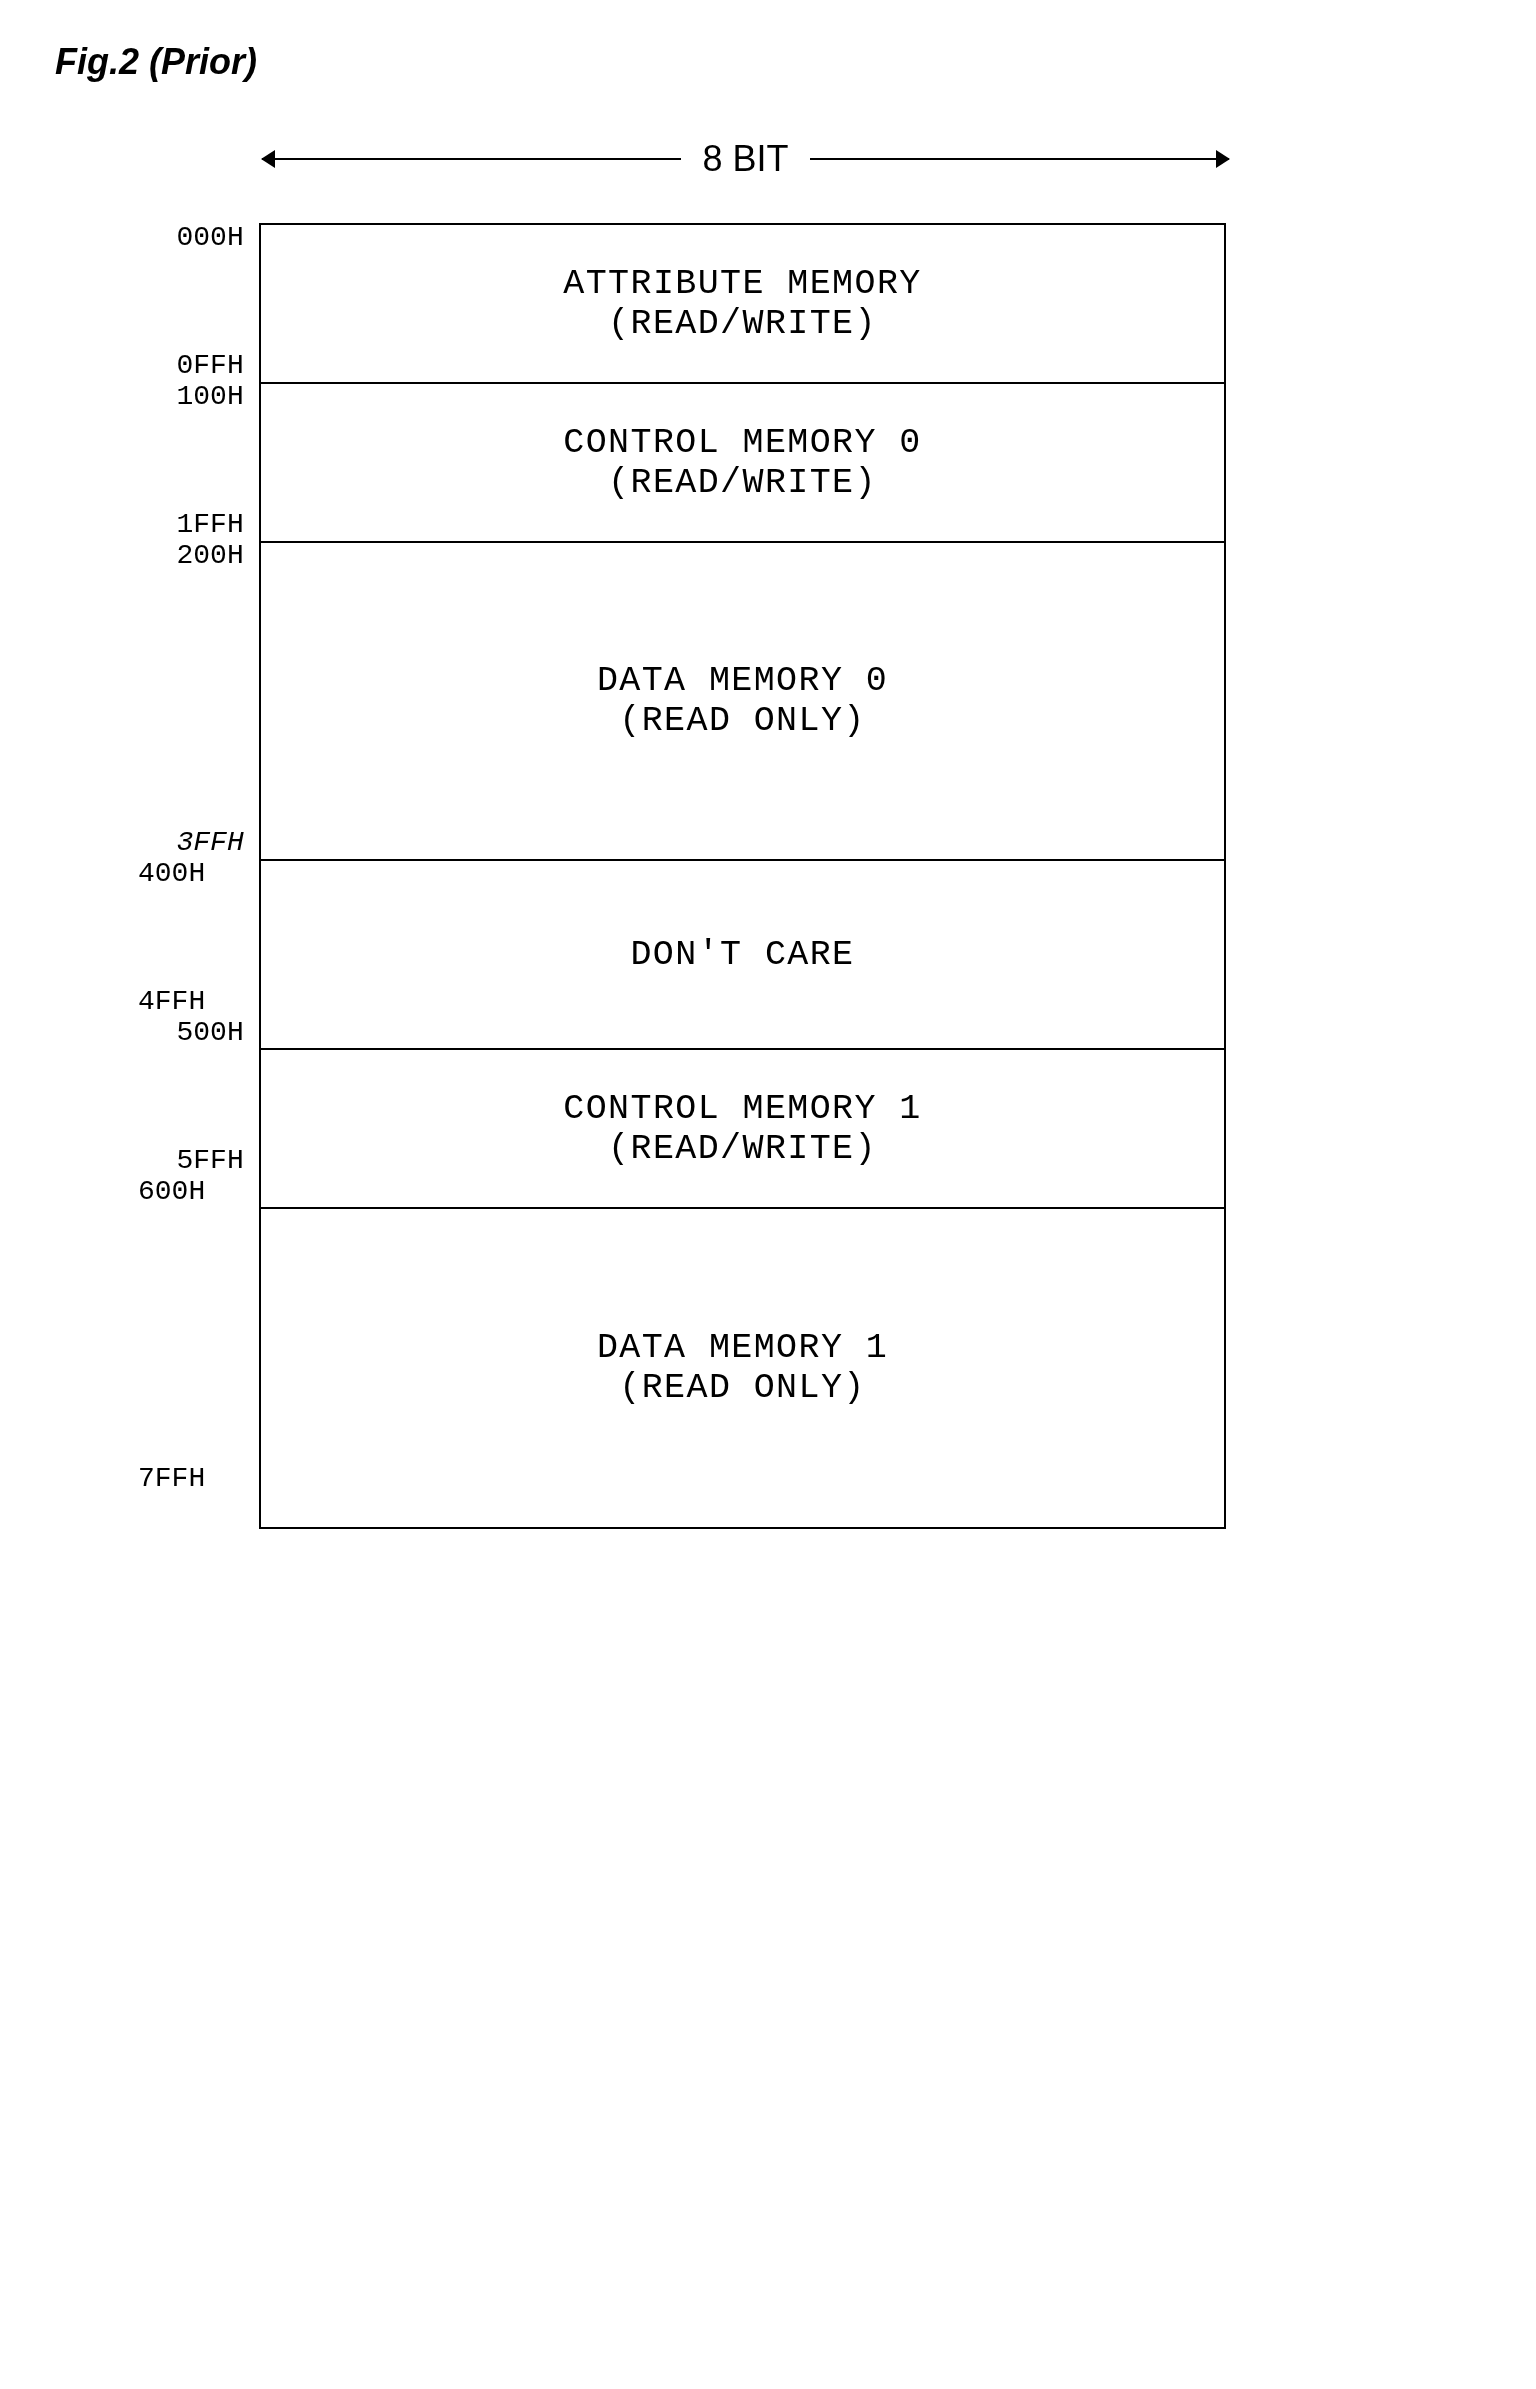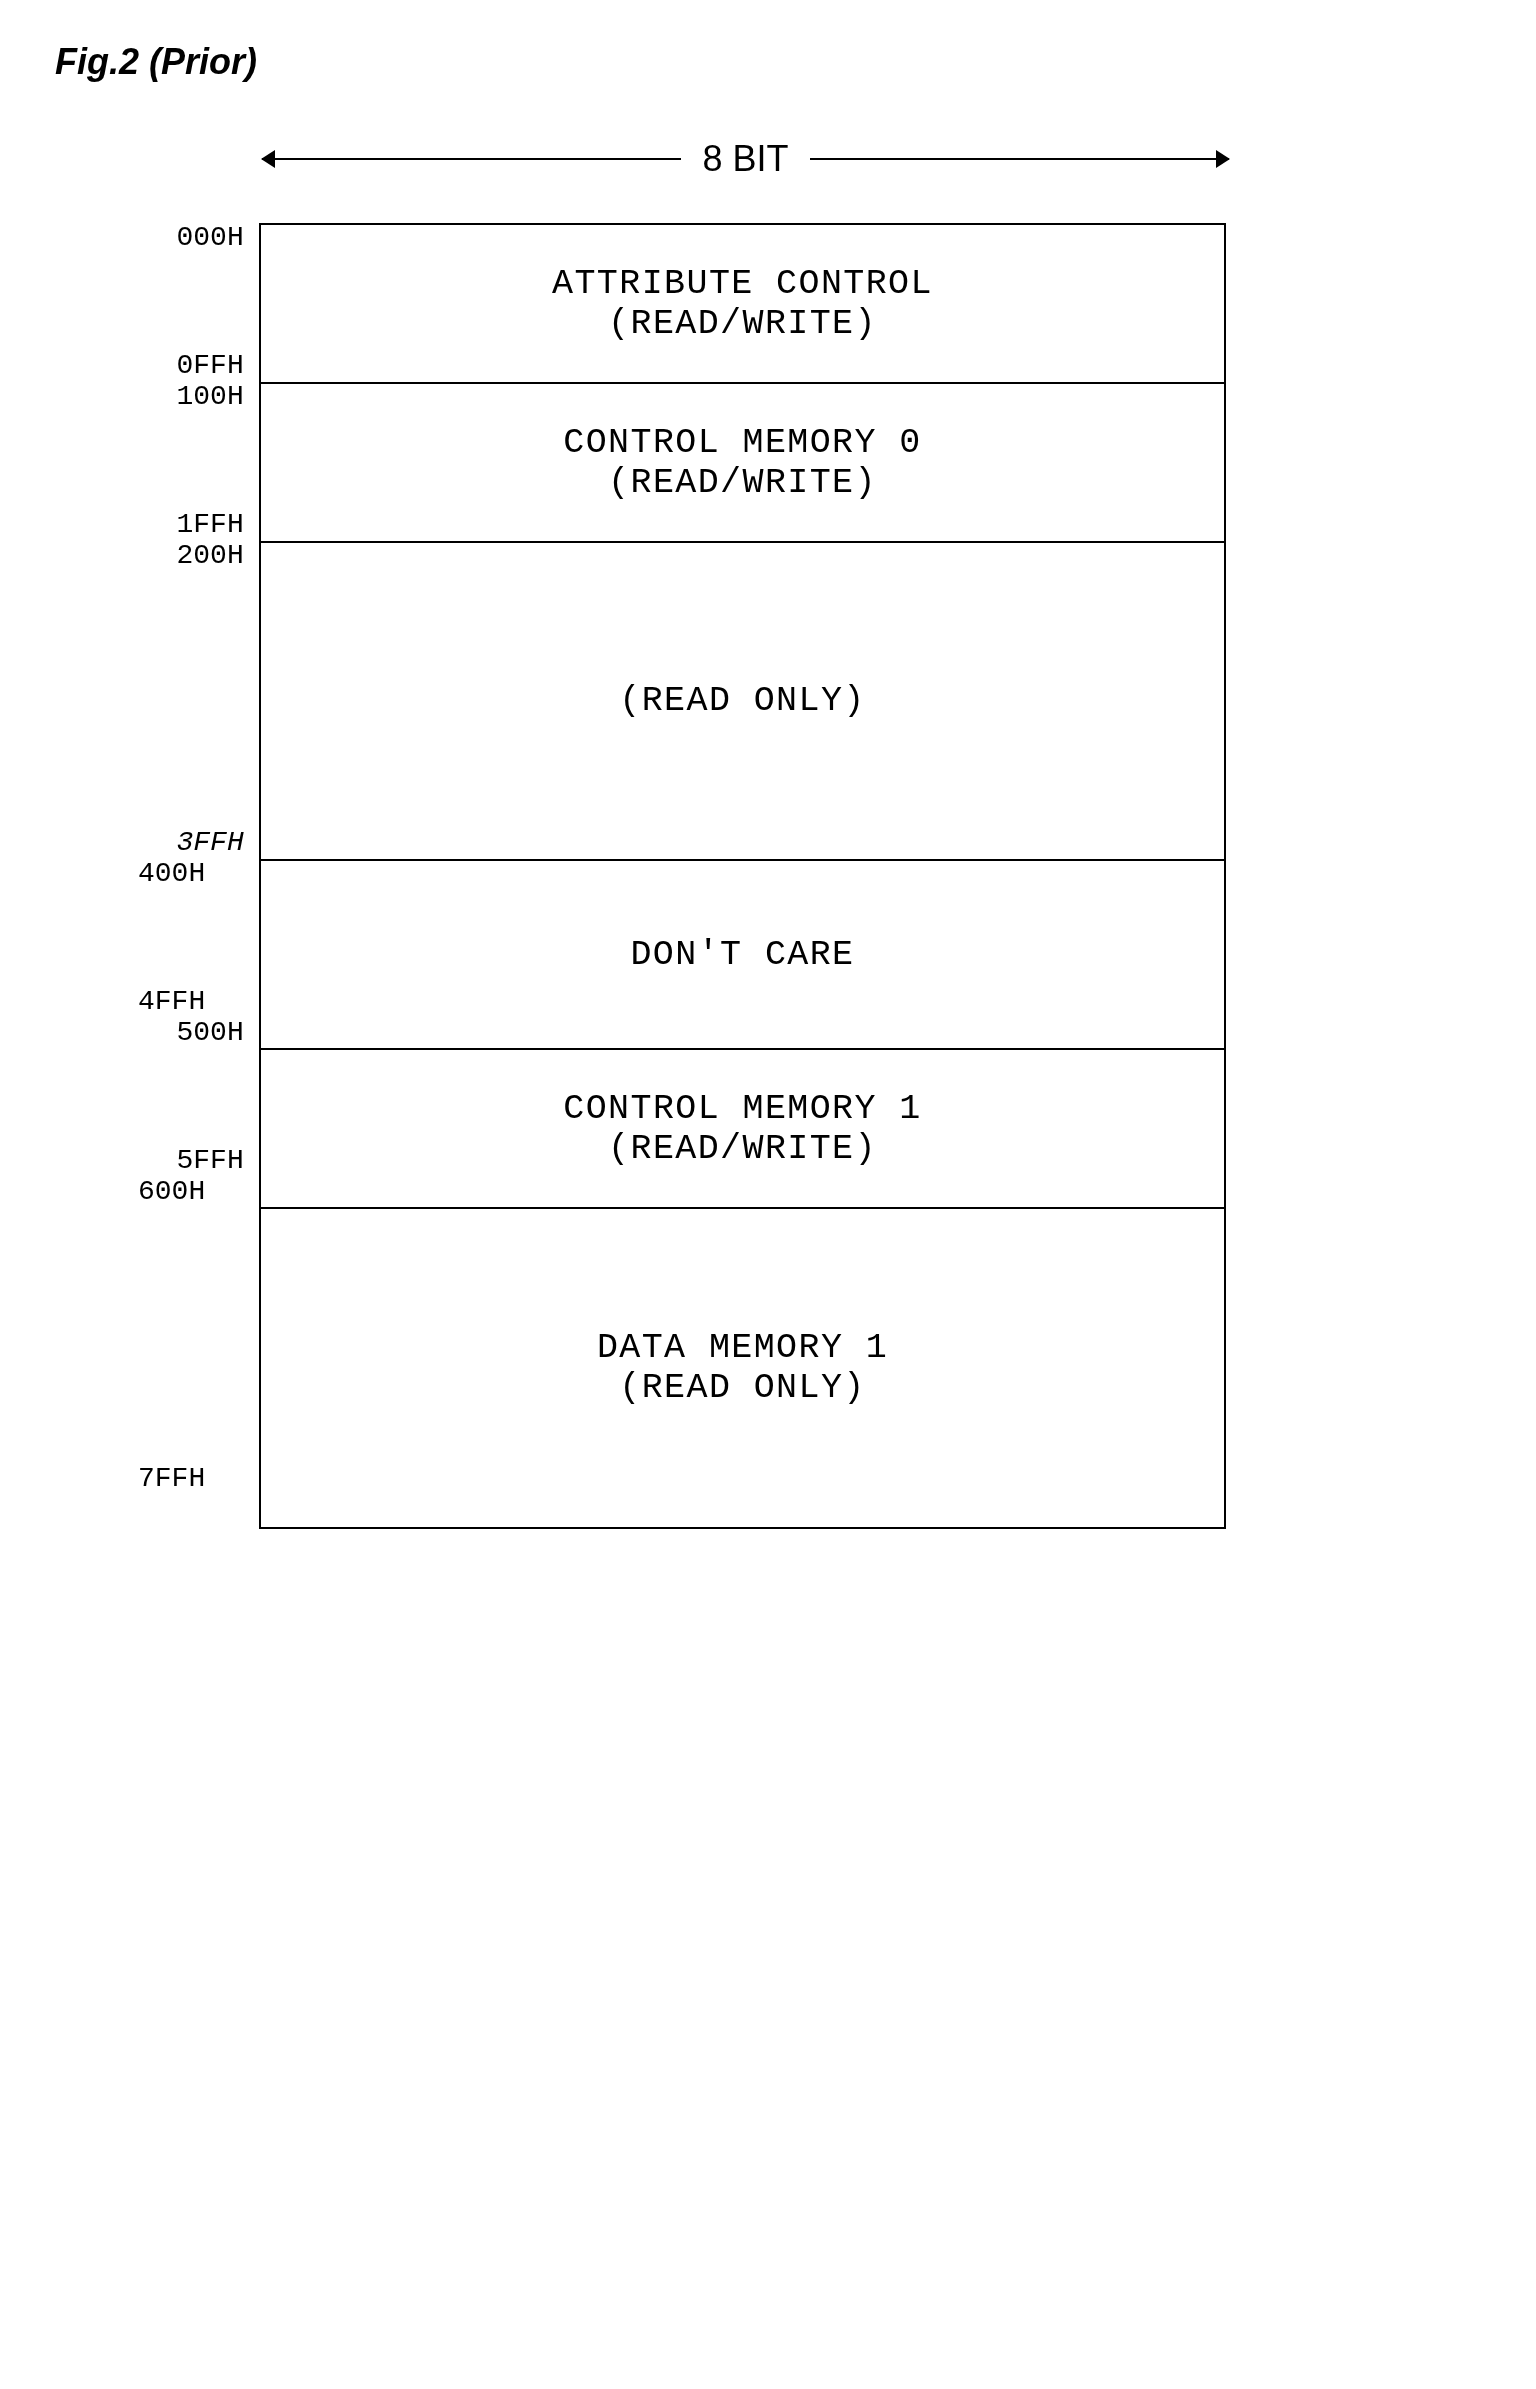--- a/index.html
+++ b/index.html
@@ -196,32 +196,33 @@
         <div class="label-block" style="height: 318px; display: flex; flex-direction: column; justify-content: space-between; align-items: flex-start; padding-right: 8.3px;">
           <div class="label-text" style="margin-top: -1.4px;">600H</div>
           <div class="label-text" style="margin-top: auto;">7FFH</div>
         </div>
       </div>
 
     <div class="memory-table" id="memory-table">
 
     <div class="memory-row" style="height: 159px;">
           <div class="memory-row-content">
-            <span class="mem-title">ATTRIBUTE  CONTROL</span>
+            <span class="mem-title">ATTRIBUTE  MEMORY</span>
             <span class="mem-subtitle">(READ/WRITE)</span>
           </div>
         </div>
         <div class="memory-row" style="height: 159px;">
           <div class="memory-row-content">
             <span class="mem-title">CONTROL  MEMORY  0</span>
             <span class="mem-subtitle">(READ/WRITE)</span>
           </div>
         </div>
         <div class="memory-row" style="height: 318px;">
           <div class="memory-row-content">
+            <span class="mem-title">DATA  MEMORY  0</span>
             <span class="mem-subtitle">(READ  ONLY)</span>
           </div>
         </div>
         <div class="memory-row" style="height: 189px;">
           <div class="memory-row-content">
             <span class="mem-title">DON'T  CARE</span>
           </div>
         </div>
         <div class="memory-row" style="height: 159px;">
           <div class="memory-row-content">

